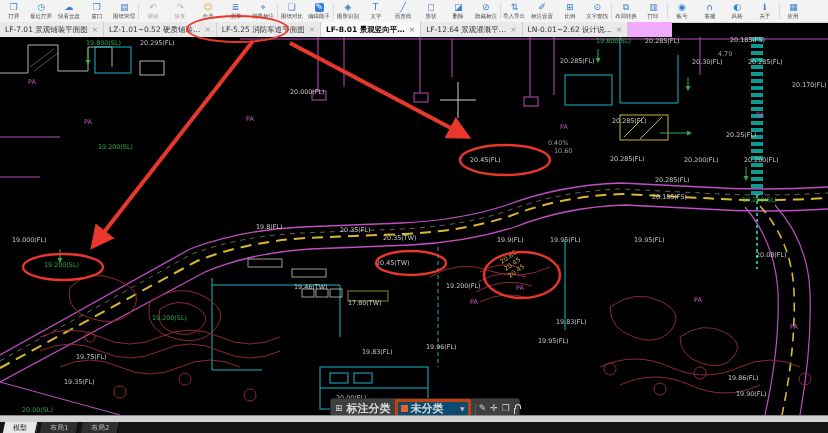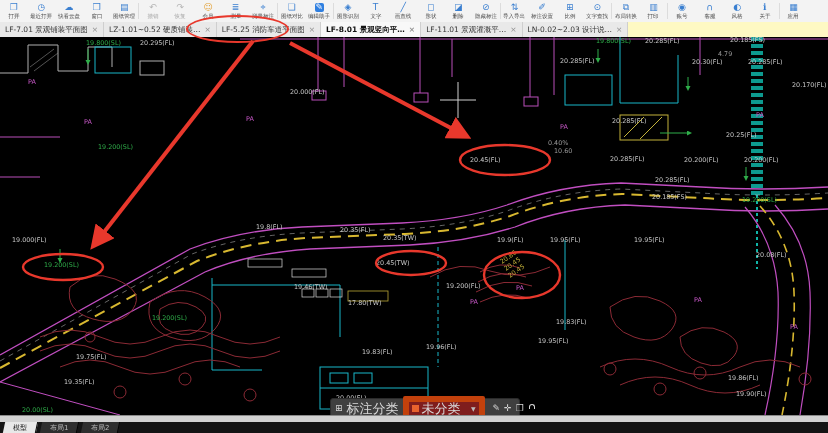--- a/index.html
+++ b/index.html
@@ -11,40 +11,40 @@
   .tb-item{width:27.6px;display:flex;flex-direction:column;align-items:center;justify-content:center;
            cursor:default;}
   .tb-item .tb-icon{font-size:9px;line-height:9px;color:#3a7fd0;}
   .tb-item .tb-label{font-size:6px;line-height:7px;color:#4a4a4a;white-space:nowrap;transform:scale(.92);}
   .tb-item.disabled .tb-icon{color:#b5b5b5;}
   .tb-item.disabled .tb-label{color:#a8a8a8;}
   .tb-item.gold .tb-icon{color:#e3a33a;}
   .tb-item.accent .tb-icon{background:#2f7fe0;color:#fff;border-radius:2px;padding:0 1px;}
   .tb-sep{width:1px;background:#dcdcdc;margin:3px 0;}
   
-  #tabbar{position:absolute;left:0;top:22px;width:828px;height:15px;background:#fef9c3;
+  #tabbar{position:absolute;left:0;top:22px;width:672px;height:15px;background:#f0abfc;
           border-bottom:1px solid #c9c9c9;display:flex;align-items:stretch;overflow:hidden;}
   .tab{display:flex;align-items:center;padding:0 5px;border-right:1px solid #cfcfcf;
        font-size:7.5px;color:#333;white-space:nowrap;background:#e9e9e9;}
   .tab.active{background:#f8f8f8;font-weight:bold;color:#111;}
   .tab .tab-close{margin-left:4px;color:#909090;font-size:7.5px;}
   
   #canvas{position:absolute;left:0;top:37px;width:828px;height:378px;background:#000;display:block;}
   #canvas text{font-size:6.4px;font-family:"DejaVu Sans","Liberation Sans",sans-serif;}
   
   #tab-ellipse{position:absolute;left:186px;top:15px;width:99px;height:24px;
                border:2.5px solid #e8382c;border-radius:50%;pointer-events:none;}
   
   #float-toolbar{position:absolute;left:330px;top:398px;width:190px;height:21px;background:#3f3f3f;
                  border:1px solid #2a2a2a;border-radius:3px;display:flex;align-items:center;
                  padding:0 4px;gap:4px;box-sizing:border-box;}
   #float-toolbar .f-icon{color:#d6d6d6;font-size:9px;line-height:9px;}
-  #float-toolbar .f-label{color:#d9d9d9;font-size:13px;white-space:nowrap;}
-  #float-toolbar .f-select{display:flex;align-items:center;gap:3px;background:#7f1d1d;
-                 border:6px solid #c2410c;border-radius:2px;height:14px;padding:0 3px;min-width:64px;}
+  #float-toolbar .f-label{color:#d9d9d9;font-size:11px;white-space:nowrap;font-weight:bold;}
+  #float-toolbar .f-select{display:flex;align-items:center;gap:3px;background:#0c4a6e;
+                 border:3px solid #c2410c;border-radius:2px;height:14px;padding:0 3px;min-width:64px;}
   #float-toolbar .swatch{width:7px;height:7px;display:inline-block;}
   #float-toolbar .f-caret{color:#bbb;font-size:6px;margin-left:auto;}
   #float-toolbar .f-div{width:1px;height:12px;background:#5a5a5a;}
   .lock{position:relative;width:8px;height:6px;background:#d6d6d6;display:inline-block;margin-top:4px;}
   .lock::before{content:"";position:absolute;left:1.5px;top:-4px;width:4px;height:4px;
                 border:1.3px solid #d6d6d6;border-bottom:none;border-radius:3px 3px 0 0;}
   
   #strip{position:absolute;left:0;top:415px;width:828px;height:7px;background:#d2d2d2;
          border-top:1px solid #8a8a8a;box-sizing:border-box;}
   #bottombar{position:absolute;left:0;top:422px;width:828px;height:11px;background:#141414;
@@ -196,25 +196,25 @@
       </div>
       <div class="tab">
         <span>LF-5.25 消防车道平面图</span>
         <span class="tab-close">×</span>
       </div>
       <div class="tab active">
         <span>LF-8.01 景观竖向平…</span>
         <span class="tab-close">×</span>
       </div>
       <div class="tab">
-        <span>LF-11.01 景观灌溉平…</span>
+        <span>LF-12.64 景观灌溉平…</span>
         <span class="tab-close">×</span>
       </div>
       <div class="tab">
-        <span>LN-0.02~2.03 设计说…</span>
+        <span>LN-0.01~2.62 设计说…</span>
         <span class="tab-close">×</span>
       </div>
     </div>
 
   <svg id="canvas" viewBox="0 0 828 378" xmlns="http://www.w3.org/2000/svg">
     <defs>
       <marker id="ah" markerWidth="6" markerHeight="6" refX="4.5" refY="3" orient="auto">
         <path d="M0,0 L6,3 L0,6 z" fill="#e8382c"></path>
       </marker>
       <marker id="gah" markerWidth="6" markerHeight="6" refX="3" refY="2.5" orient="auto">

